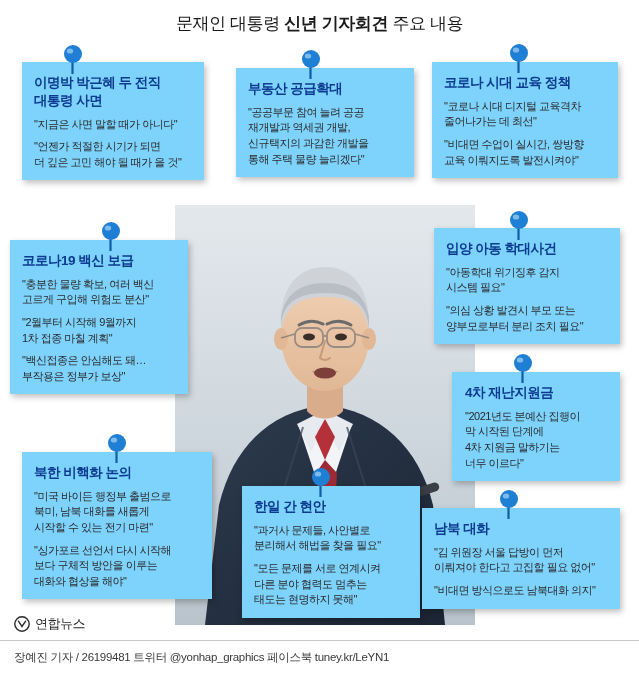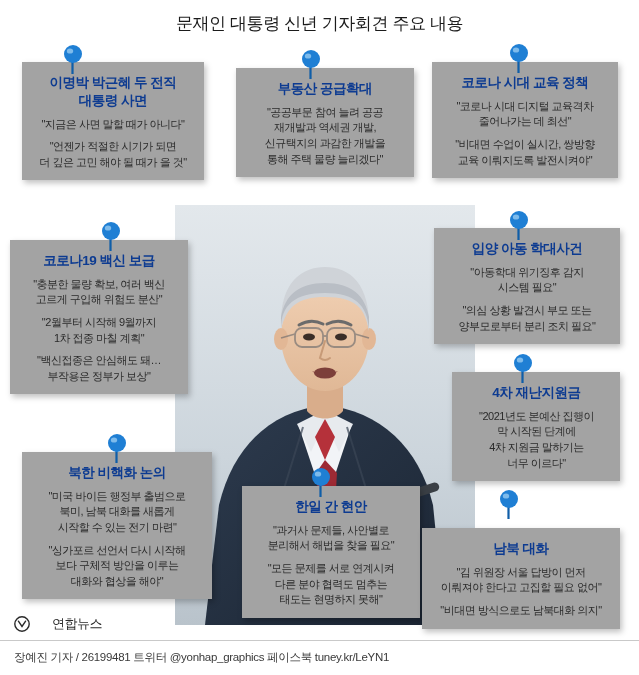--- a/index.html
+++ b/index.html
@@ -25,45 +25,44 @@
     top: 12px;
     left: 0;
     width: 639px;
     text-align: center;
     font-size: 17px;
     color: #1b1b1b;
     letter-spacing: -0.4px;
     white-space: nowrap;
   }
   .title-bar .t-light { font-weight: 400; }
-  .title-bar .t-bold  { font-weight: 400; }
+  .title-bar .t-bold  { font-weight: 700; }
 
   
   .photo-wrap {
     position: absolute;
     left: 175px;
     top: 205px;
     width: 300px;
     height: 420px;
     overflow: hidden;
   }
   .photo-bg {
     position: absolute;
     inset: 0;
     background: linear-gradient(180deg,#dfe5ea 0%, #cfd7de 55%, #c3ccd4 100%);
   }
 
   
   .card {
     position: absolute;
-    background: #a3a3a3;
+    background: #7dd3fc;
     box-shadow: 2px 3px 6px rgba(0,0,0,0.25);
     box-sizing: border-box;
     padding: 12px 12px 10px 12px;
-    text-align: center;
   }
   .card-head {
     color: #0d3b91;
     font-weight: 700;
     font-size: 13.5px;
     line-height: 1.32;
     letter-spacing: -0.5px;
     margin-bottom: 7px;
   }
   .card-line {
@@ -91,21 +90,21 @@
     width: 639px;
     height: 1px;
     background: #c9c9c9;
   }
   .logo {
     position: absolute;
     left: 14px;
     top: 615px;
     display: flex;
     align-items: center;
-    gap: 22px;
+    gap: 5px;
     font-family: Liberation Mono, monospace;
   }
   .logo-text {
     font-size: 13px;
     color: #2a2a2a;
     letter-spacing: -0.5px;
     font-weight: 500;
   }
   .credit {
     position: absolute;
@@ -302,21 +301,21 @@
     <div class="card-line" style="white-space:pre-line;">"모든 문제를 서로 연계시켜
 다른 분야 협력도 멈추는
 태도는 현명하지 못해"</div>
   </div>
   <svg class="pin" style="left:310px; top:468px;" viewBox="0 0 22 30">
     <rect x="9.4" y="14" width="2.2" height="15" fill="#0f5ea8"></rect>
     <ellipse cx="11" cy="9" rx="9" ry="9" fill="#1f7fd4"></ellipse>
     <ellipse cx="8" cy="6" rx="3.2" ry="2.6" fill="#8fc6ef" opacity="0.85"></ellipse>
   </svg>
 
-  <div class="card" style="left:422px; top:528px; width:198px;">
+  <div class="card" style="left:422px; top:508px; width:198px;">
     <div class="card-head" style="white-space:pre-line;">남북 대화</div>
     <div class="card-line" style="white-space:pre-line;">"김 위원장 서울 답방이 먼저
 이뤄져야 한다고 고집할 필요 없어"</div>
     <div class="card-line" style="white-space:pre-line;">"비대면 방식으로도 남북대화 의지"</div>
   </div>
   <svg class="pin" style="left:498px; top:490px;" viewBox="0 0 22 30">
     <rect x="9.4" y="14" width="2.2" height="15" fill="#0f5ea8"></rect>
     <ellipse cx="11" cy="9" rx="9" ry="9" fill="#1f7fd4"></ellipse>
     <ellipse cx="8" cy="6" rx="3.2" ry="2.6" fill="#8fc6ef" opacity="0.85"></ellipse>
   </svg>

